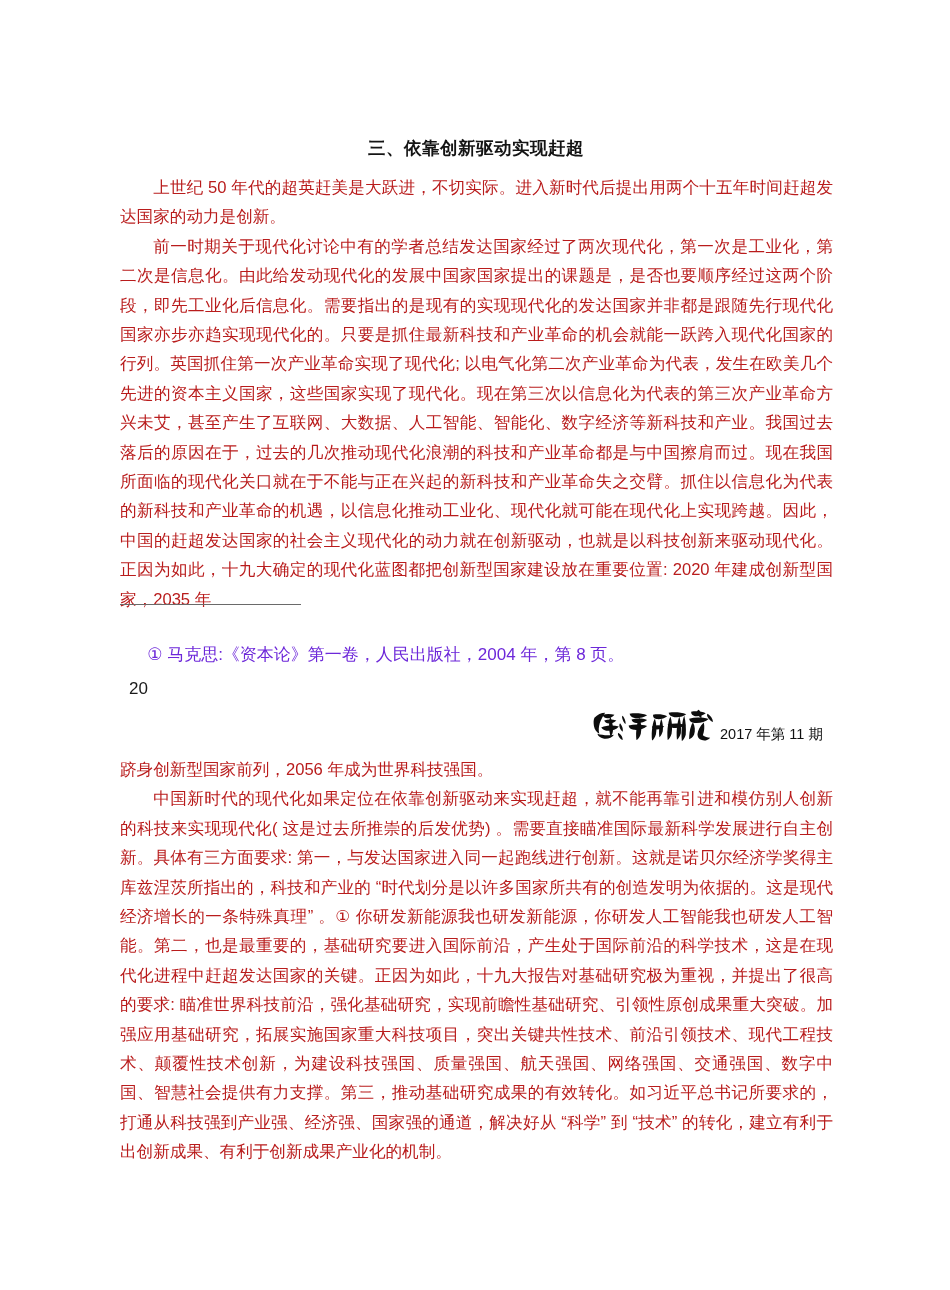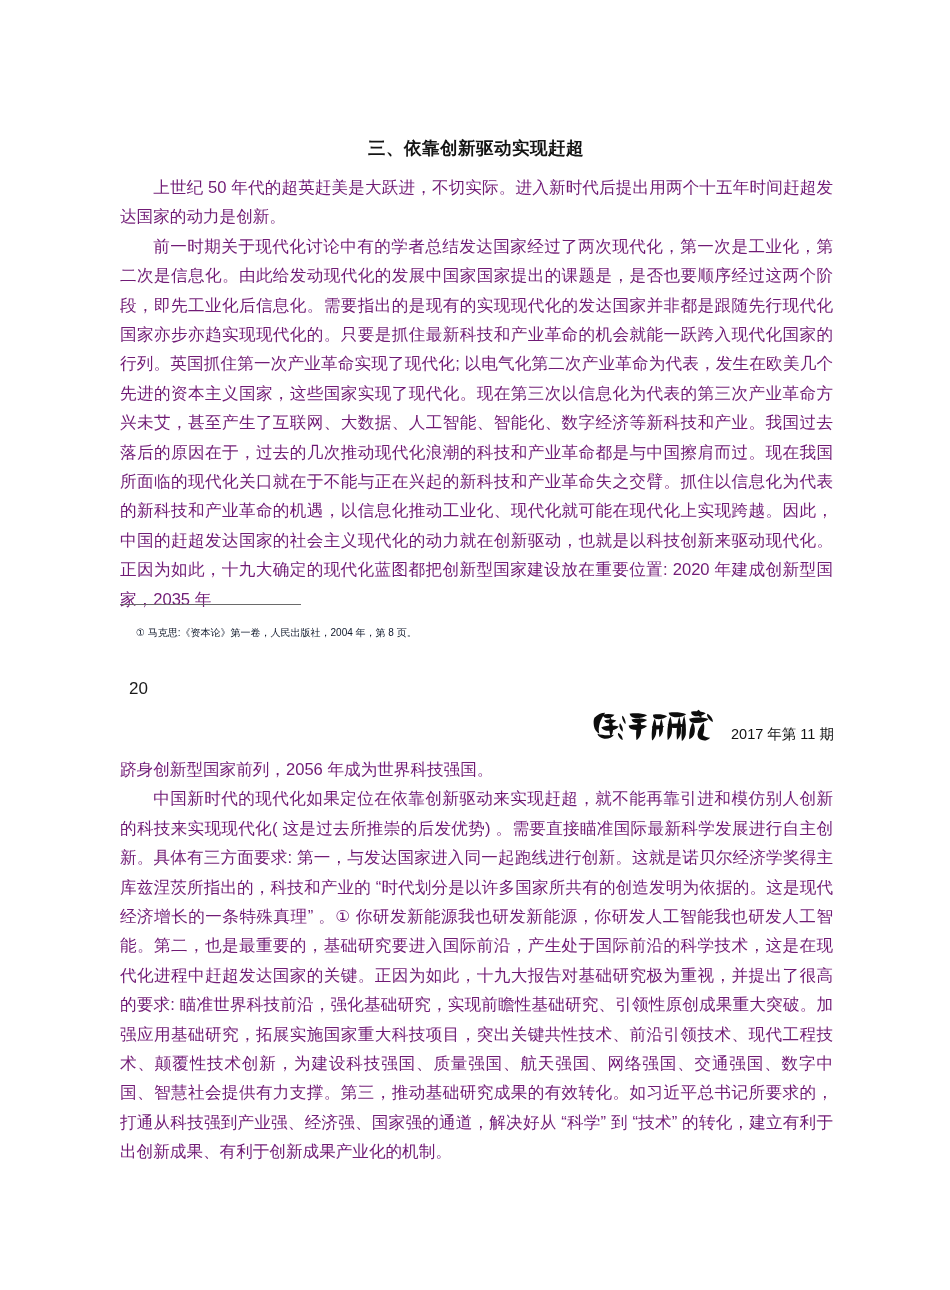--- a/index.html
+++ b/index.html
@@ -53,60 +53,60 @@
 
   
   .body-block {
     position: absolute;
     left: 120px;
     width: 713px;
     font-size: 16.6px;
     line-height: 29.4px;
     text-align: justify;
     text-justify: inter-character;
-    color: #701a75;
+    color: #b91c1c;
   }
   .body-block p {
     margin: 0;
   }
   .body-block p.indent {
     text-indent: 2em;
   }
   .block-upper { top: 173px; }
   .block-lower { top: 755px; }
 
   
   .footnote {
     position: absolute;
     left: 120px;
-    top: 623px;
+    top: 645px;
     width: 640px;
-    font-size: 10px;
+    font-size: 17px;
     line-height: 20px;
-    color: #0f172a;
+    color: #6d28d9;
     text-indent: 1.6em;
   }
 
   
   .page-number {
     position: absolute;
     left: 129px;
     top: 679px;
     font-size: 17px;
     color: #1a1a1a;
   }
 
   
   .masthead {
     position: absolute;
     left: 590px;
     top: 703px;
     display: flex;
     align-items: flex-end;
-    gap: 13px;
+    gap: 2px;
   }
   .masthead-logo {
     display: block;
     width: 128px;
     height: 42px;
   }
   .masthead-issue {
     font-size: 14.5px;
     line-height: 1;
     padding-bottom: 4px;

